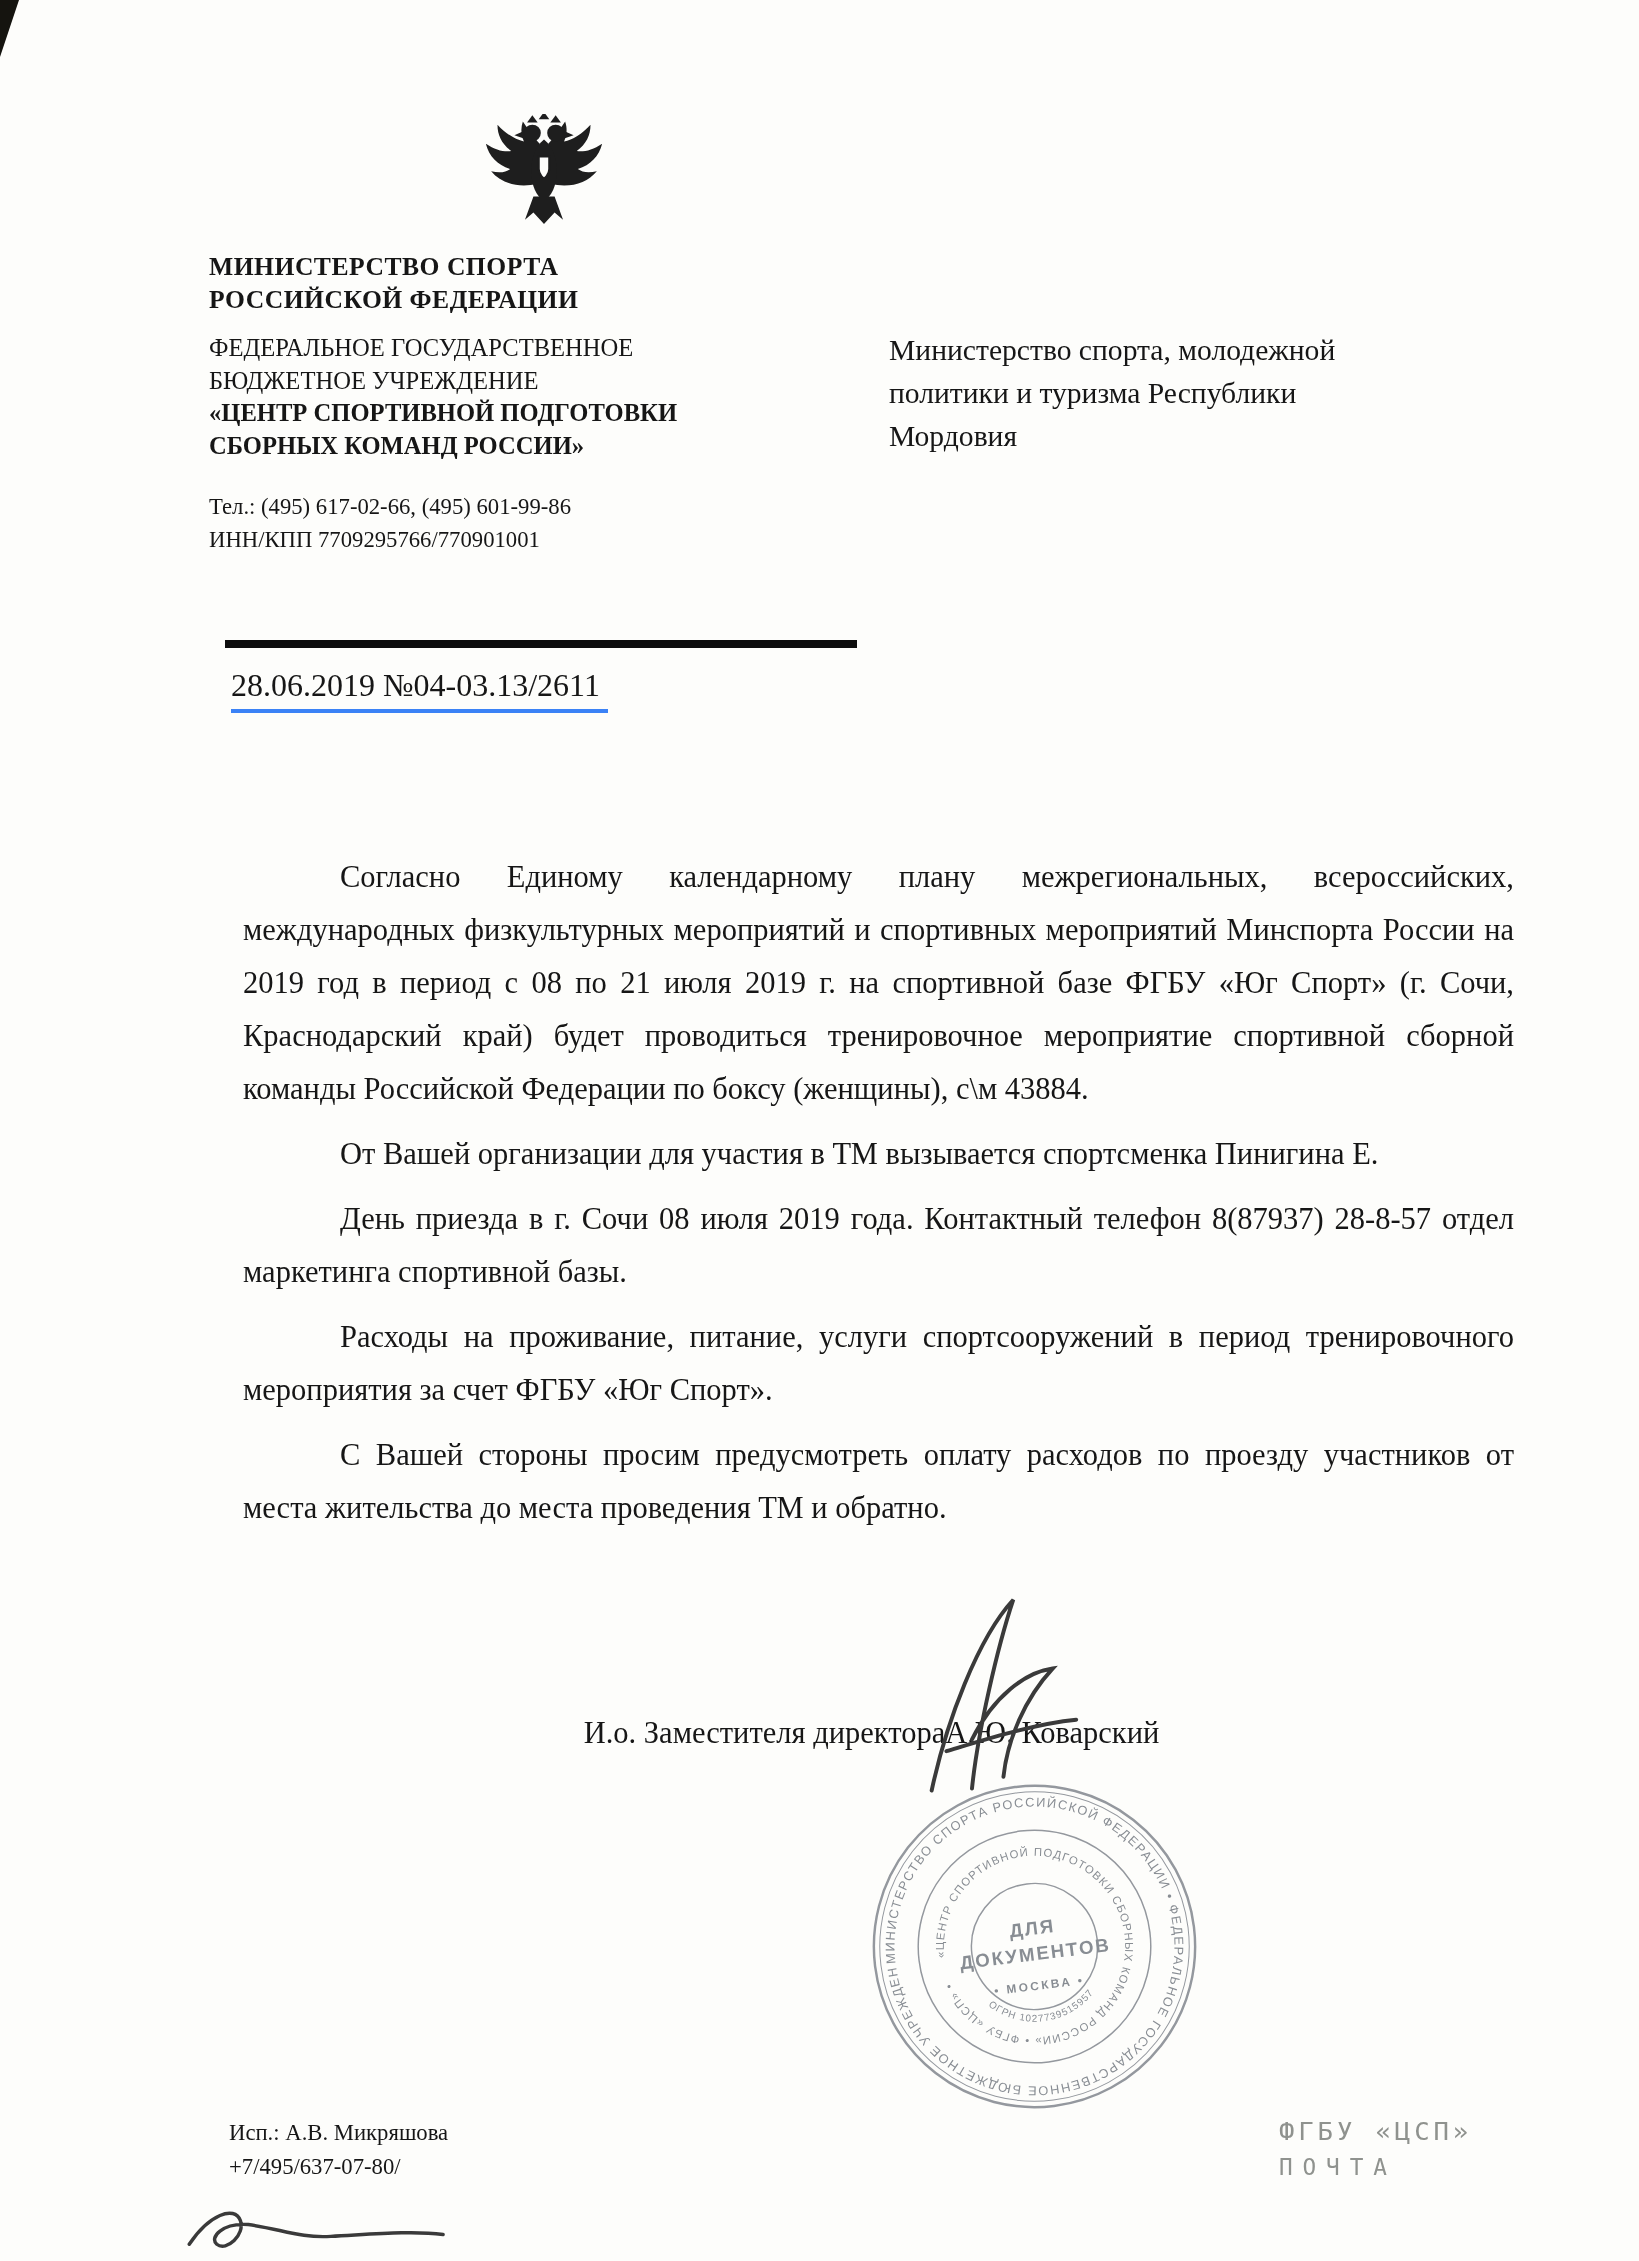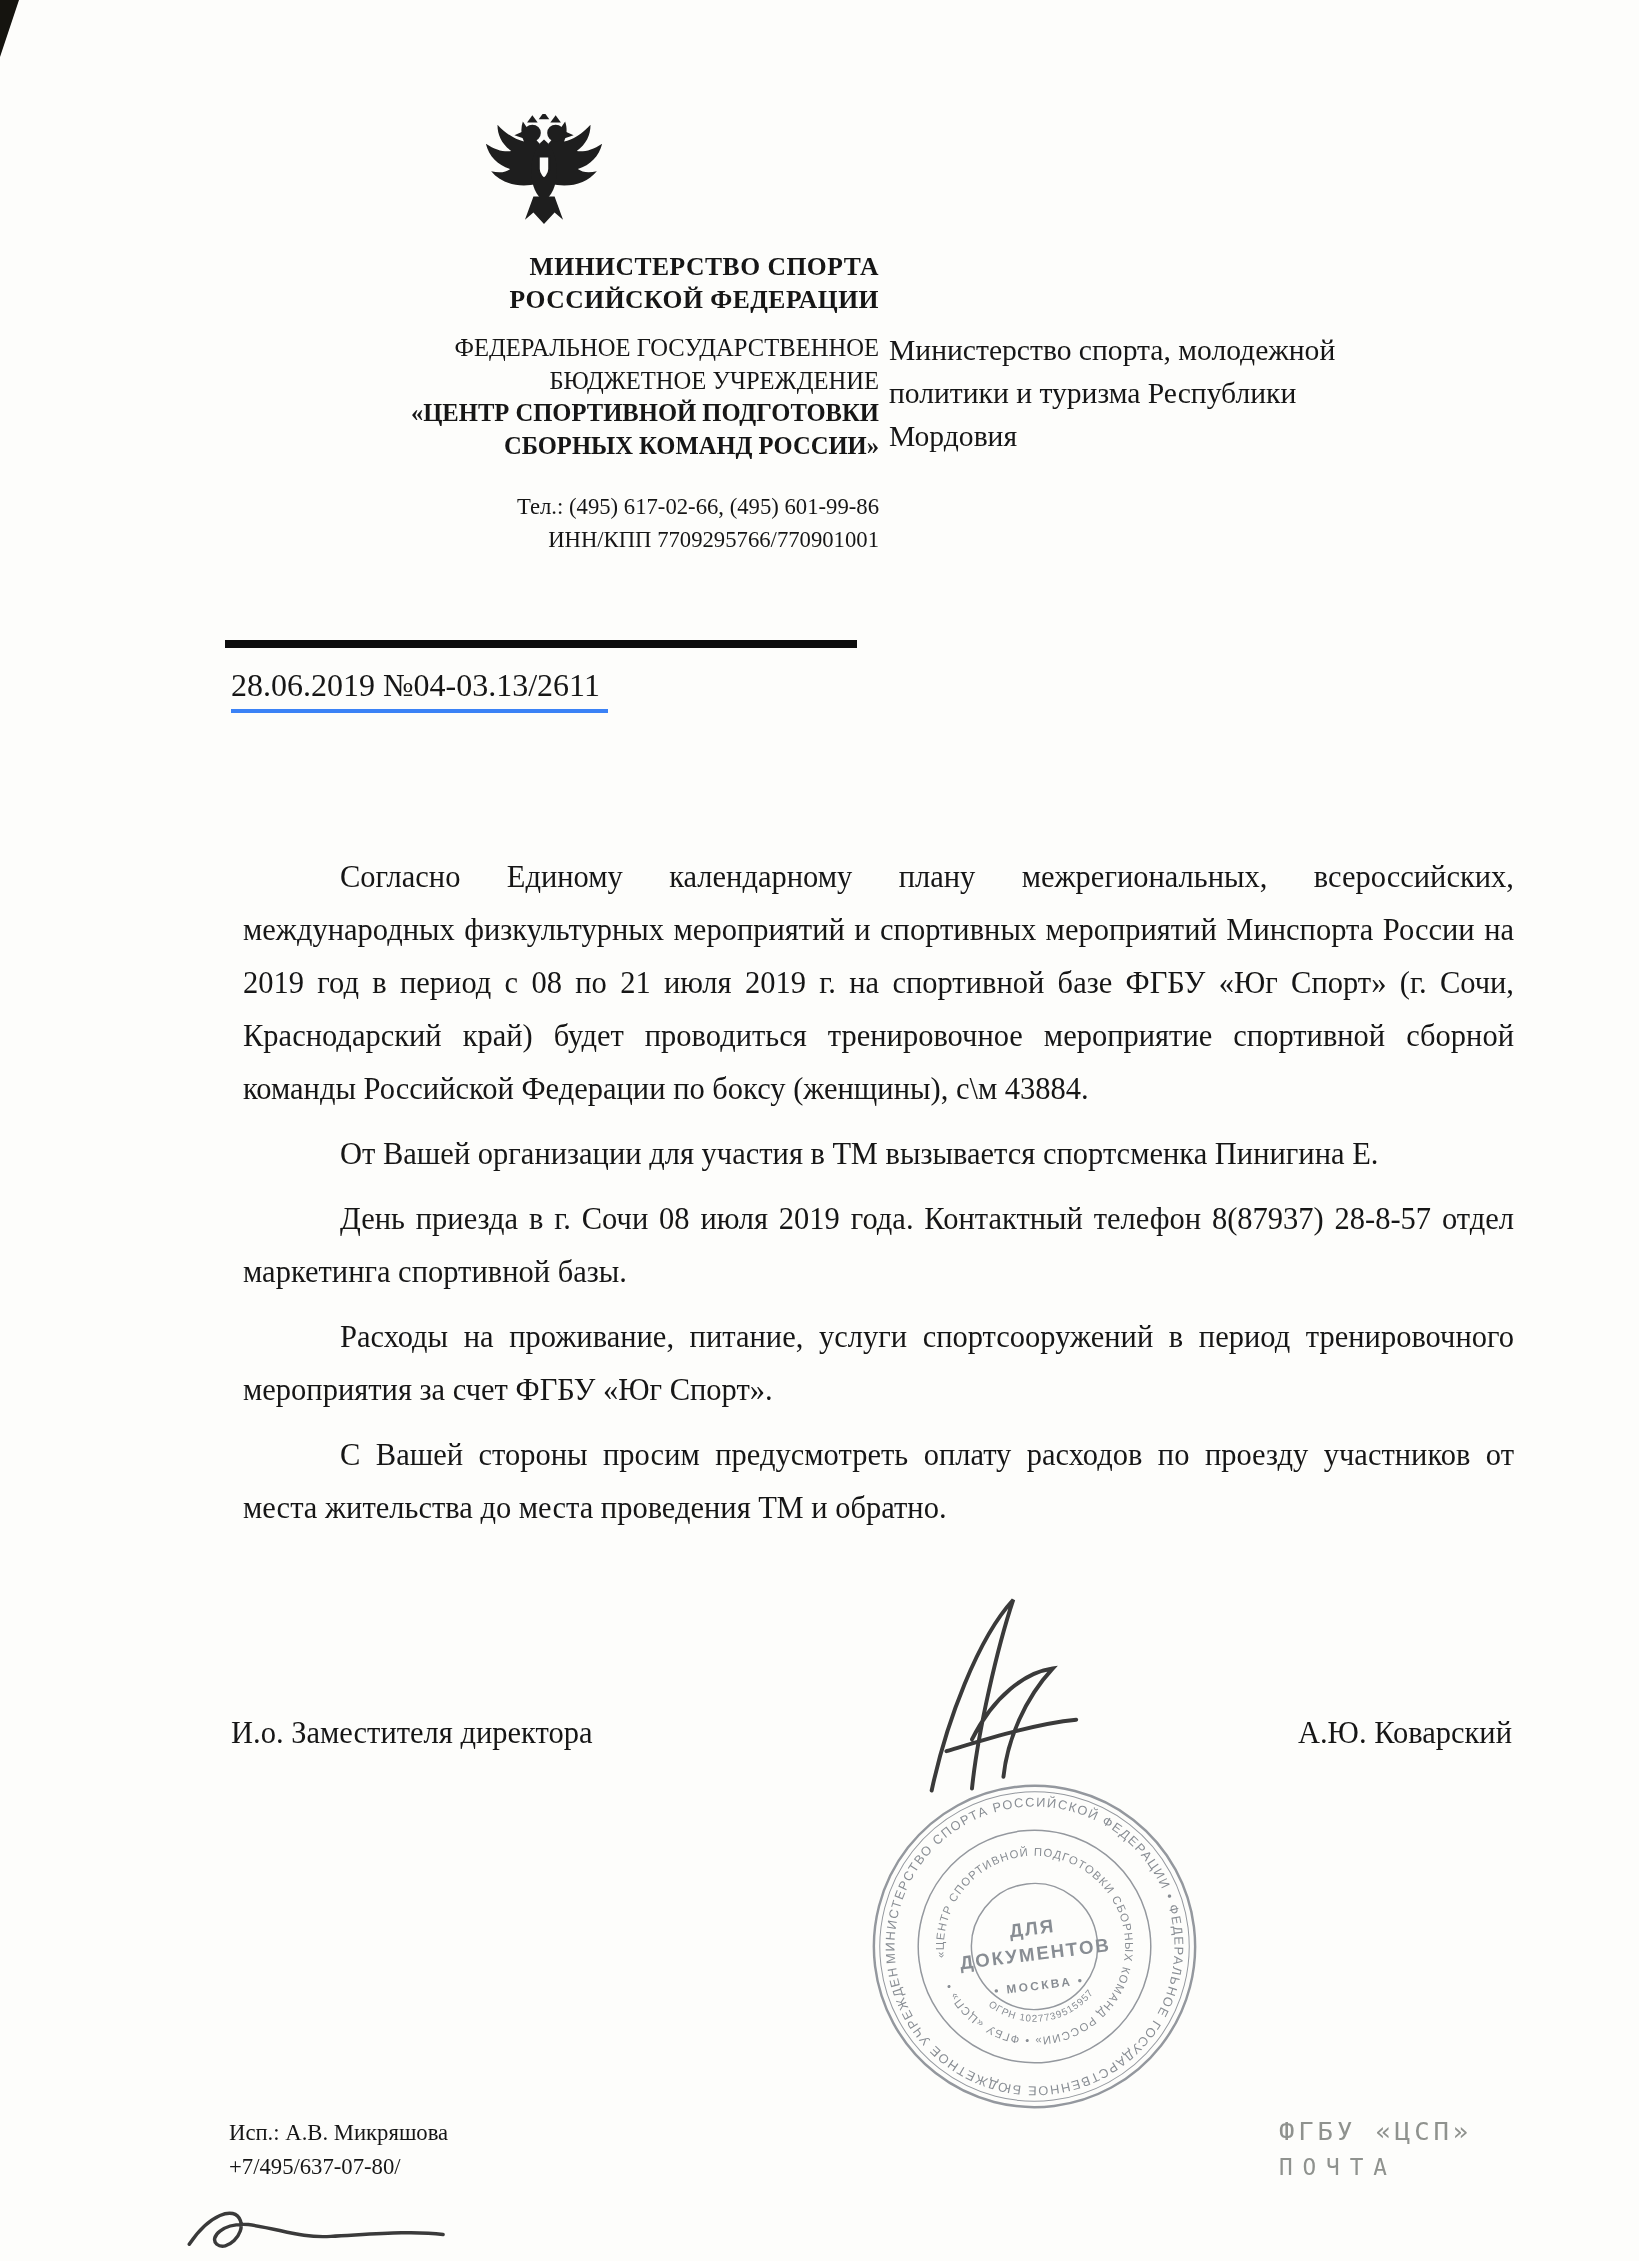--- a/index.html
+++ b/index.html
@@ -6,40 +6,40 @@
   html,body{margin:0;padding:0;background:#d9d9d9}
   .page{
     position:relative;width:1639px;height:2262px;margin:0 auto;
     background:#fdfdfb;color:#161616;overflow:hidden;
     font-family:"Liberation Serif",serif;
   }
   .scan-artifact{
     position:absolute;left:0;top:0;width:0;height:0;
     border-top:57px solid #15140f;border-right:19.7px solid transparent;
   }
-  .letterhead-left{position:absolute;left:209px;top:114px;width:670px;text-align:right}
+  .letterhead-left{position:absolute;left:209px;top:114px;width:670px;text-align:left}
   .emblem{display:block;margin:0 auto 9.9px auto}
   .ministry{font-weight:bold;font-size:25.6px;line-height:1.28;letter-spacing:0.5px;white-space:pre-line}
   .org-top{margin-top:15.8px;font-size:24.6px;line-height:1.32;white-space:pre-line}
   .org-name{font-weight:bold;font-size:24.6px;line-height:1.32;white-space:pre-line}
   .addr-block{margin-top:27.6px;font-size:22.7px;line-height:1.48}
   .rule{position:absolute;left:225px;top:640px;width:632px;height:7.9px;background:#0d0d0d}
   .recipient{
     position:absolute;left:889px;top:329px;width:634px;text-align:left;
     font-size:29.6px;line-height:1.45;white-space:pre-line;
   }
   .reference{
     position:absolute;left:231px;top:667px;font-size:32px;
     border-bottom:4px solid #3b82f6;padding:0 7.9px 4.9px 0;display:inline-block;
   }
   .body-text{position:absolute;left:231px;top:839px;width:1295px}
   .body-text p{margin:12px;font-size:30.5px;line-height:53px;text-indent:97px;text-align:justify}
   .sig-row{
     position:absolute;left:231px;top:1716px;width:1281px;
-    display:flex;justify-content:space-between;font-size:30.5px;
+    display:flex;justify-content:center;font-size:30.5px;
   }
   .signature-scribble{position:absolute;left:887px;top:1584px}
   .stamp{position:absolute;left:865px;top:1777px;transform:rotate(-7deg);opacity:.82}
   .stamp circle{fill:none;stroke:#7d828a}
   .stamp text{fill:#6f757d;font-family:"Liberation Sans",sans-serif}
   .st-outer{font-size:13px;letter-spacing:1.5px}
   .st-mid{font-size:11.5px;letter-spacing:1.2px}
   .st-ogrn{font-size:10px;letter-spacing:1px}
   .st-city{font-size:12px;letter-spacing:2.5px;font-weight:bold}
   .st-center{font-size:19px;letter-spacing:2px;font-weight:bold}

